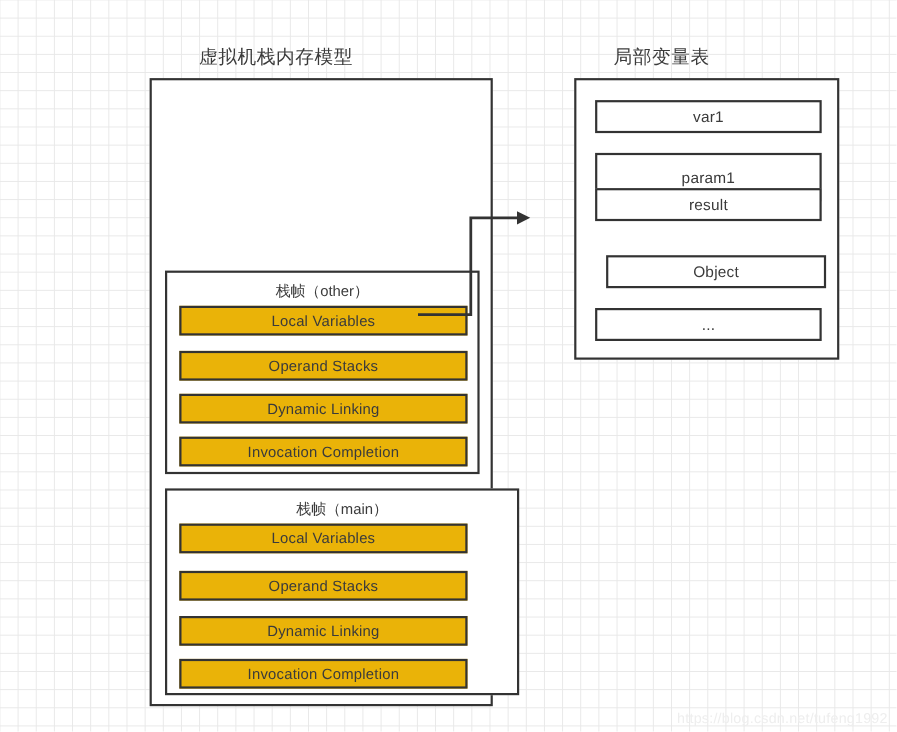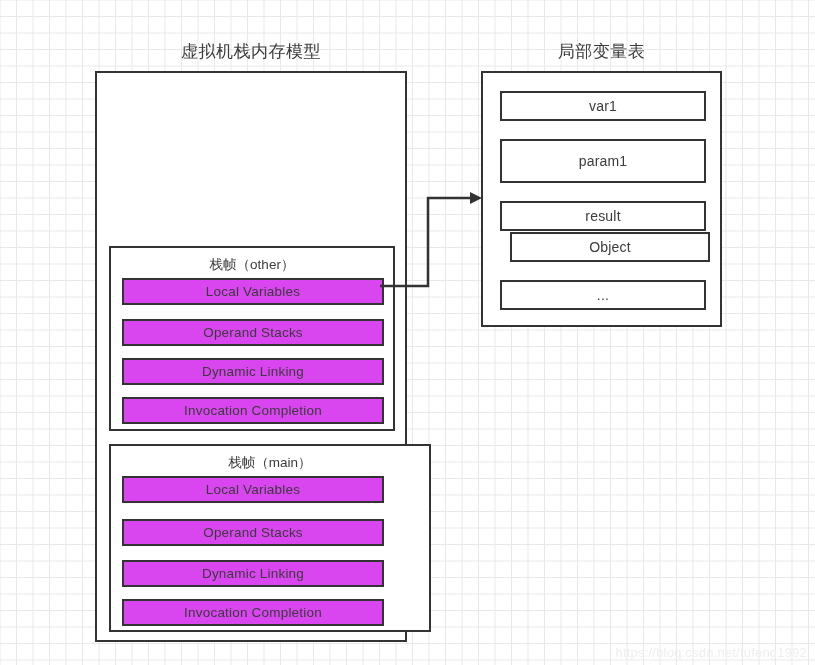--- a/index.html
+++ b/index.html
@@ -37,20 +37,21 @@
   }
   #title-stack  { left: 95px;  top: 40px; width: 312px; }
   #title-lvt    { left: 481px; top: 40px; width: 241px; }
 
   
   .panel {
     position: absolute;
     border: 2.5px solid #333333;
     background: #ffffff;
     box-sizing: border-box;
+    margin-left: 41px;
   }
 
   .frame {
     position: absolute;
     border: 2.5px solid #333333;
     background: #ffffff;
     box-sizing: border-box;
     padding-left: 36px;
   }
 
@@ -60,21 +61,21 @@
     width: 100%;
     text-align: center;
     color: #3b3b3b;
     font-size: 13.5px;
     white-space: nowrap;
   }
 
   .slot {
     position: absolute;
     border: 2px solid #333333;
-    background: #d946ef;
+    background: #eab308;
     box-sizing: border-box;
     display: flex;
     align-items: center;
     justify-content: center;
     color: #3b3b3b;
     font-size: 13.5px;
     letter-spacing: 0.2px;
     white-space: nowrap;
   }
 
@@ -151,21 +152,21 @@
       <div class="slot" style="left:11px; top:153px; width:262px; height:27px;">Invocation Completion</div>
     </div>
   </div>
 
   <div class="panel" id="lvt-panel" style="left:481px; top:71px; width:241px; height:256px;">
 
     <div class="lvt-slot" style="left:17px; top:18px; width:206px; height:30px;">var1</div>
 
     <div class="lvt-slot" style="left:17px; top:66px; width:206px; height:44px;">param1</div>
 
-    <div class="lvt-slot" style="left:17px; top:128px; width:206px; height:30px;">result</div>
+    <div class="lvt-slot" style="left:17px; top:98px; width:206px; height:30px;">result</div>
 
     <div class="lvt-slot" style="left:27px; top:159px; width:200px; height:30px;">Object</div>
 
     <div class="lvt-slot" style="left:17px; top:207px; width:206px; height:30px;">...</div>
   </div>
 
   <svg id="connector" viewBox="0 0 815 665">
     <polyline points="380,286 428,286 428,198 470,198" fill="none" stroke="#333333" stroke-width="2.5"></polyline>
     <polygon points="470,192 482,198 470,204" fill="#333333"></polygon>
   </svg>

